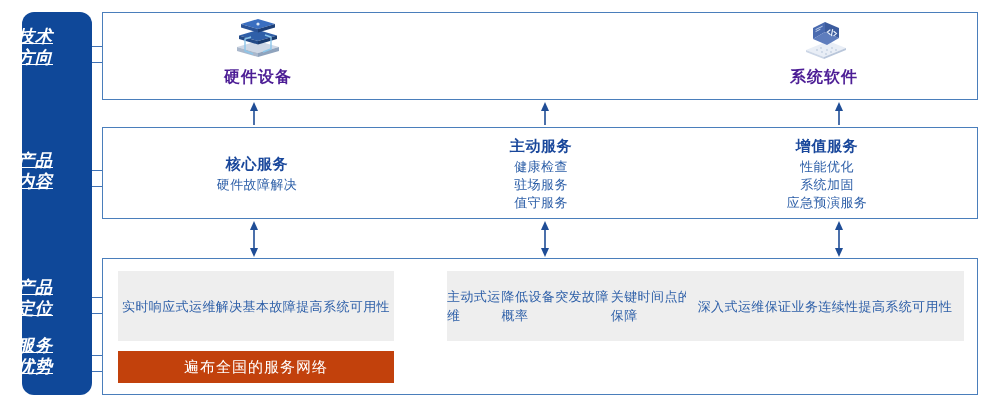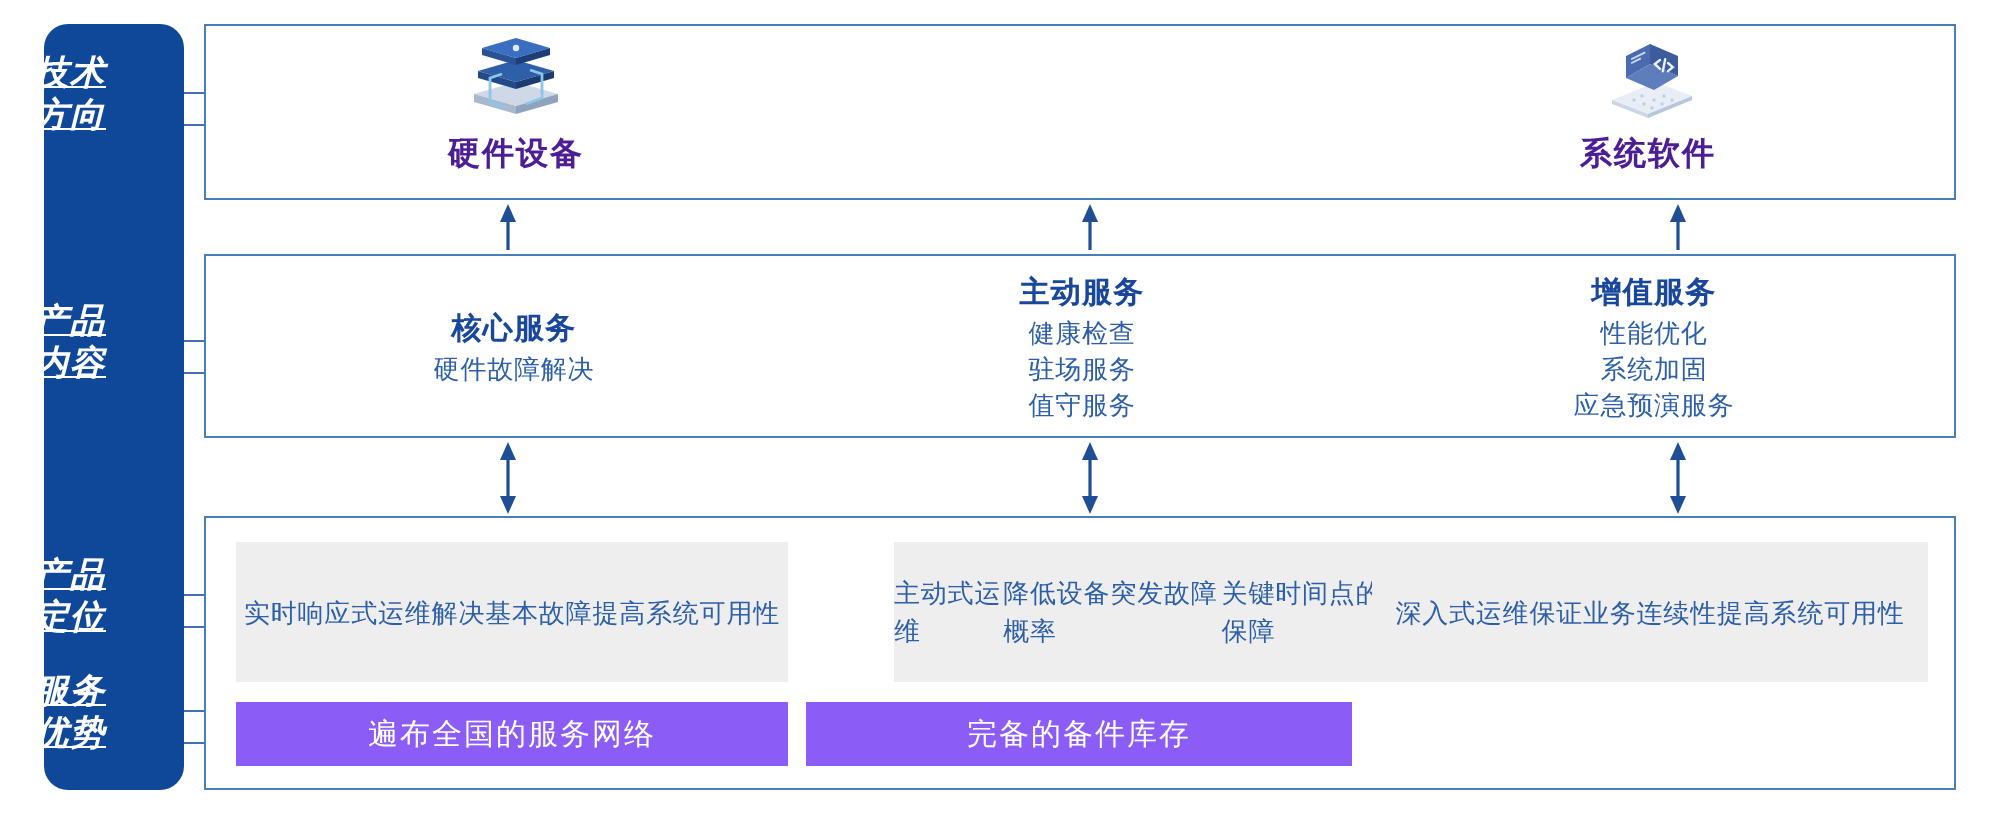--- a/index.html
+++ b/index.html
@@ -132,21 +132,21 @@
   .gray-line {
     font-size: 13px;
     color: #2d5fa8;
     line-height: 19px;
     letter-spacing: 0.4px;
   }
   .blue-bar {
     position: absolute;
     top: 92px;
     height: 32px;
-    background: #8b5cf6;
+    background: #c2410c;
     display: flex;
     align-items: center;
     justify-content: center;
     color: #ffffff;
     font-size: 15px;
     letter-spacing: 1px;
   }
 
   
   .arrow {
@@ -324,21 +324,20 @@
       <div class="gray-line">解决基本故障</div>
       <div class="gray-line">提高系统可用性</div>
     </div>
     <div class="blue-bar" style="left:15px; width:276px;">遍布全国的服务网络</div>
 
     <div class="gray-card" style="left:300px; width:273px;margin-left:44px;">
       <div class="gray-line">主动式运维</div>
       <div class="gray-line">降低设备突发故障概率</div>
       <div class="gray-line">关键时间点的服务保障</div>
     </div>
-    <div class="blue-bar" style="left:300px; width:273px;">完备的备件库存</div>
 
     <div class="gray-card" style="left:583px; width:278px;">
       <div class="gray-line">深入式运维</div>
       <div class="gray-line">保证业务连续性</div>
       <div class="gray-line">提高系统可用性</div>
     </div>
   </div>
 
 </div>
 

